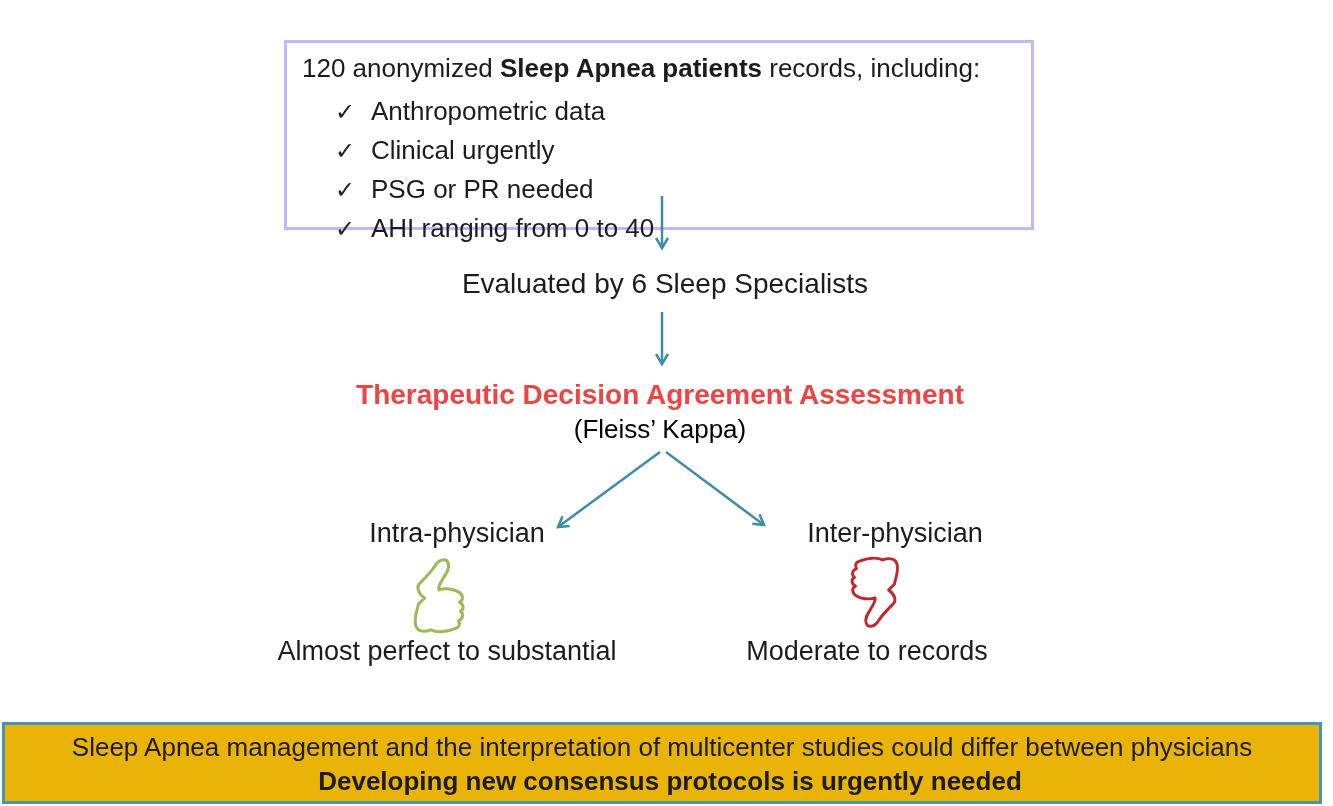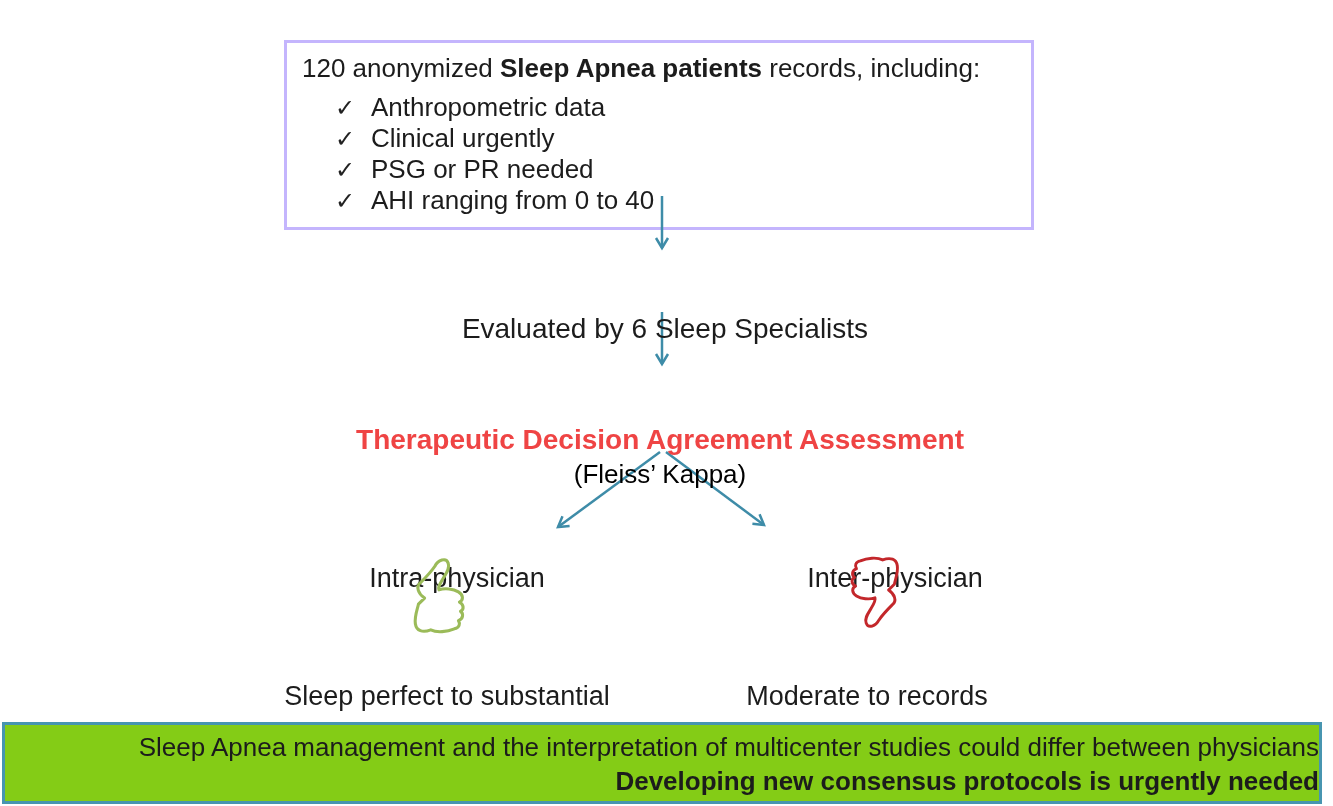--- a/index.html
+++ b/index.html
@@ -18,48 +18,48 @@
   }
   .top-box .intro{
     padding:10px 0 0 15px;
     font-size:26px;line-height:30px;white-space:nowrap;
   }
   .top-box .intro b{font-weight:bold;}
   .checklist{
     list-style:none;margin:9px 0 0 48px;padding:0;
   }
   .checklist li{
-    font-size:26px;line-height:30px;white-space:nowrap;
+    font-size:26px;line-height:38px;white-space:nowrap;
   }
   .checklist .check{
     display:inline-block;width:36px;
     font-size:24px;color:#222;
   }
   
   .arrows{position:absolute;left:0;top:0;}
   
-  .txt{position:absolute;text-align:center;white-space:nowrap;margin-top:45px;}
+  .txt{position:absolute;text-align:center;white-space:nowrap;}
   .evaluated{left:430px;top:268px;width:470px;font-size:28px;}
   .assessment{left:160px;top:379px;width:1000px;}
   .assessment .title{font-size:28px;font-weight:bold;color:#ef4444;line-height:32px;}
   .assessment .subtitle{font-size:26px;color:#000000;line-height:32px;margin-top:2px;}
   .branch-label{font-size:27px;}
   .branch-left{left:337px;top:518px;width:240px;}
   .branch-right{left:775px;top:518px;width:240px;}
   .result{font-size:27px;}
   .result-left{left:242px;top:636px;width:410px;}
   .result-right{left:727px;top:636px;width:280px;}
   .thumb{position:absolute;}
   .thumb-up{left:404px;top:556px;}
   .thumb-down{left:838px;top:554px;}
   
   .bottom-box{
     position:absolute;left:2px;top:722px;width:1314px;height:76px;
-    border:3px solid #4795B0;background:#84cc16;
-    text-align:right;
+    border:3px solid #4795B0;background:#eab308;
+    text-align:center;
   }
   .bottom-box .line1{font-size:26px;margin-top:7px;white-space:nowrap;}
   .bottom-box .line2{font-size:26px;font-weight:bold;margin-top:3px;white-space:nowrap;padding-left:16px;}
 </style>
 </head>
 <body>
 
 <div class="canvas">
 
   <div class="top-box">
@@ -127,21 +127,21 @@
            C 58 47, 59 52, 55 54
            C 58 56, 58 61, 53 63
            C 55 66, 54 70, 49 71
            C 42 74, 32 75, 26 72
            C 18 75, 12 73, 11 66
            C 10 59, 13 52, 14 47
            Z"></path>
     </g>
   </svg>
 
-  <div class="txt result result-left">Sleep perfect to substantial</div>
+  <div class="txt result result-left">Almost perfect to substantial</div>
   <div class="txt result result-right">Moderate to records</div>
 
   <div class="bottom-box">
     <div class="line1">Sleep Apnea management and the interpretation of multicenter studies could differ between physicians</div>
     <div class="line2">Developing new consensus protocols is urgently needed</div>
   </div>
 
 </div>
 
 </body></html>

